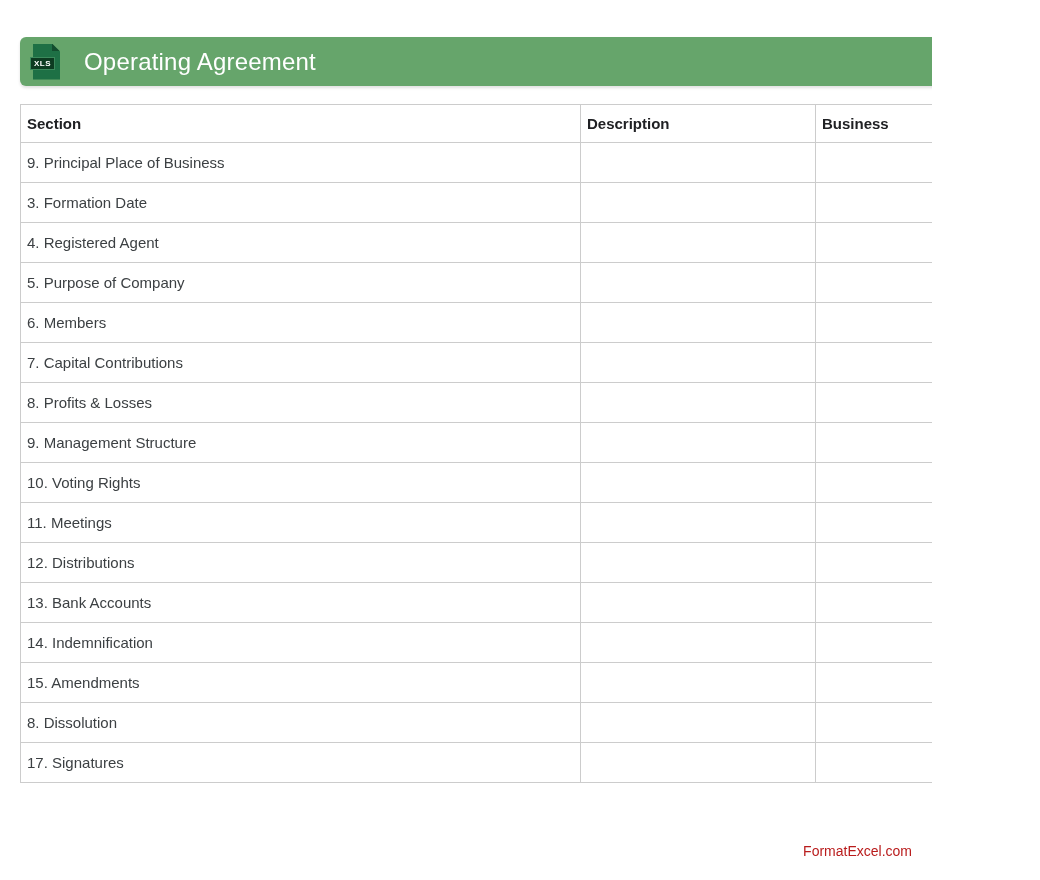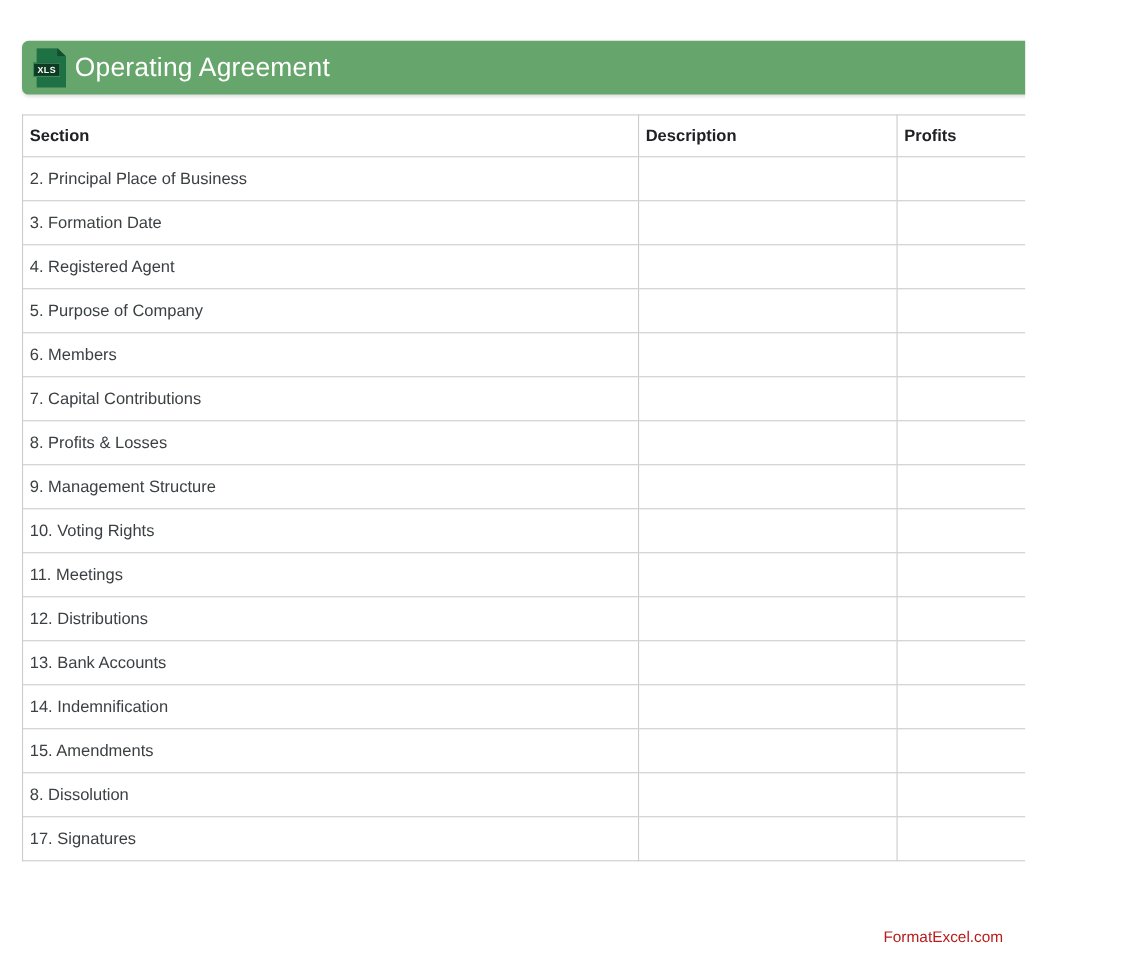--- a/index.html
+++ b/index.html
@@ -64,21 +64,21 @@
     font-size: 8px;
     font-weight: bold;
     line-height: 11px;
     padding: 0 3px;
     letter-spacing: 0.5px;
   }
   .title-text {
     color: #ffffff;
     font-size: 24px;
     font-weight: 500;
-    margin-left: 8px;
+    margin-left: 24px;
     letter-spacing: 0.2px;
   }
 
   
   table.main-table {
     position: absolute;
     left: 20px;
     top: 104px;
     width: 948px;
     border-collapse: collapse;
@@ -135,26 +135,26 @@
   <table class="main-table">
     <colgroup>
       <col class="c-section">
       <col class="c-desc">
       <col class="c-details">
     </colgroup>
     <thead>
       <tr>
         <th>Section</th>
         <th>Description</th>
-        <th>Profits</th>
+        <th>Business</th>
       </tr>
     </thead>
     <tbody>
         <tr>
-          <td>2. Principal Place of Business</td>
+          <td>9. Principal Place of Business</td>
           <td></td>
           <td></td>
         </tr>
         <tr>
           <td>3. Formation Date</td>
           <td></td>
           <td></td>
         </tr>
         <tr>
           <td>4. Registered Agent</td>

